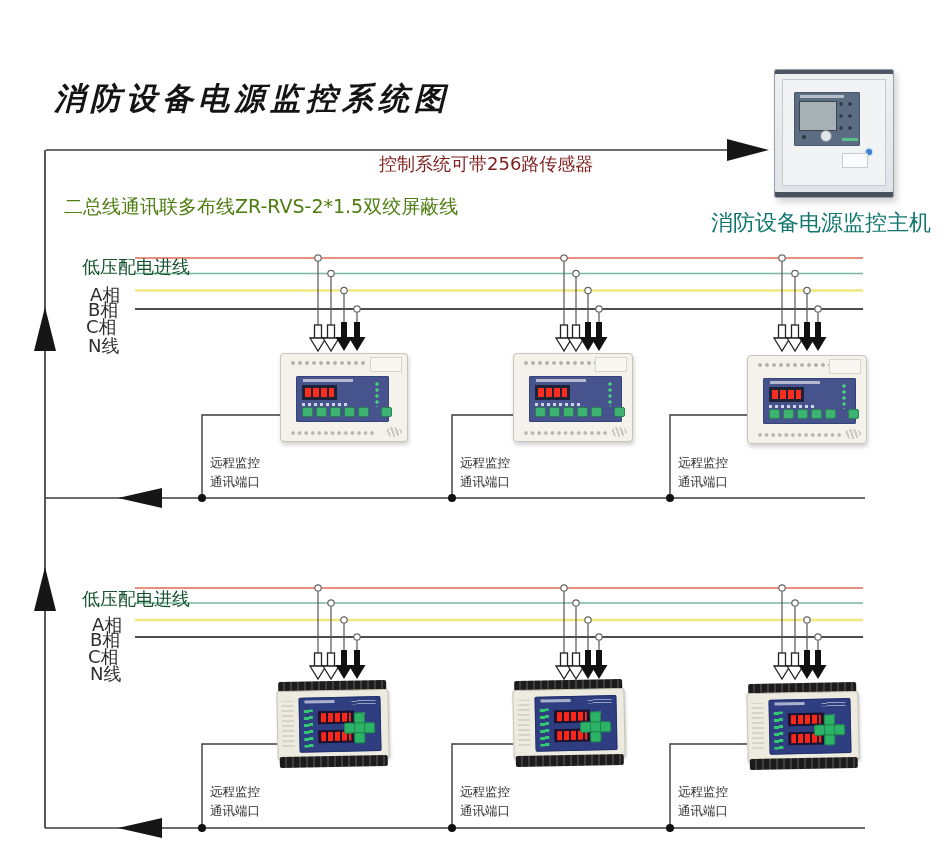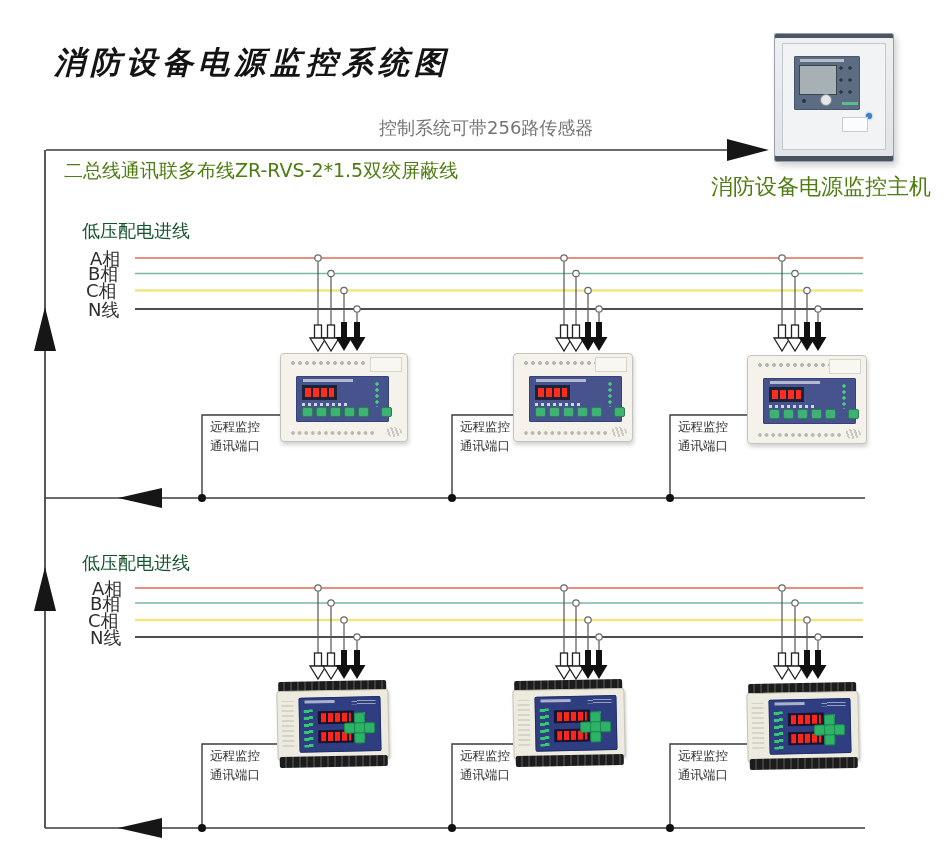--- a/index.html
+++ b/index.html
@@ -1,26 +1,26 @@
 <!DOCTYPE html>
 <html><head>
 <meta charset="utf-8">
 <style>
   html,body{margin:0;padding:0;background:#fff;}
   .stage{position:relative;width:946px;height:854px;background:#ffffff;overflow:hidden;
          font-family:"DejaVu Sans","Liberation Sans",sans-serif;color:#222;}
-  .abs{position:absolute;}
+  .abs{position:absolute;margin-top:36px;}
   svg.wires{position:absolute;left:0;top:0;z-index:1;}
 
   
   .title{left:54px;top:42px;font-family:"DejaVu Serif","Liberation Serif",serif;
          font-size:31px;font-weight:bold;font-style:italic;letter-spacing:5px;color:#141414;z-index:3;}
-  .sensor-note{left:379px;top:116px;font-size:18px;color:#737373;z-index:3;}
+  .sensor-note{left:379px;top:116px;font-size:18px;color:#7f1d1d;z-index:3;}
   .bus-label{left:64px;top:158px;font-size:19px;color:#4d7c0f;z-index:3;}
-  .host-label{left:711px;top:172px;font-size:22px;color:#4d7c0f;z-index:3;}
+  .host-label{left:711px;top:172px;font-size:22px;color:#0f766e;z-index:3;}
   .feed-label{font-size:18px;color:#14532d;z-index:3;}
   .phase-label{font-size:18px;color:#2e2e2e;z-index:3;}
   .comm-label{font-size:12.5px;line-height:1.55;color:#2e2e2e;z-index:3;}
 
   
   .host{left:774px;top:33px;width:118px;height:127px;z-index:2;
         background:linear-gradient(180deg,#eef0f2,#e0e3e7);
         border:1px solid #99a1ab;border-radius:2px;
         box-shadow:inset 0 4px 0 #4c5663,inset 0 -5px 0 #48525e,3px 4px 6px rgba(0,0,0,.18);}
   .host-door{position:absolute;left:7px;right:7px;top:9px;bottom:11px;background:#f1f3f5;

